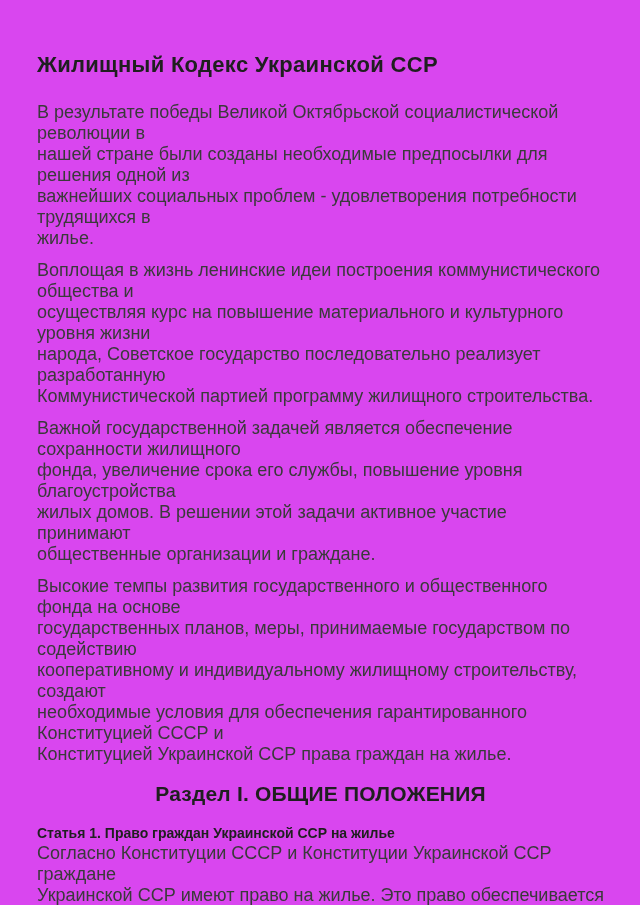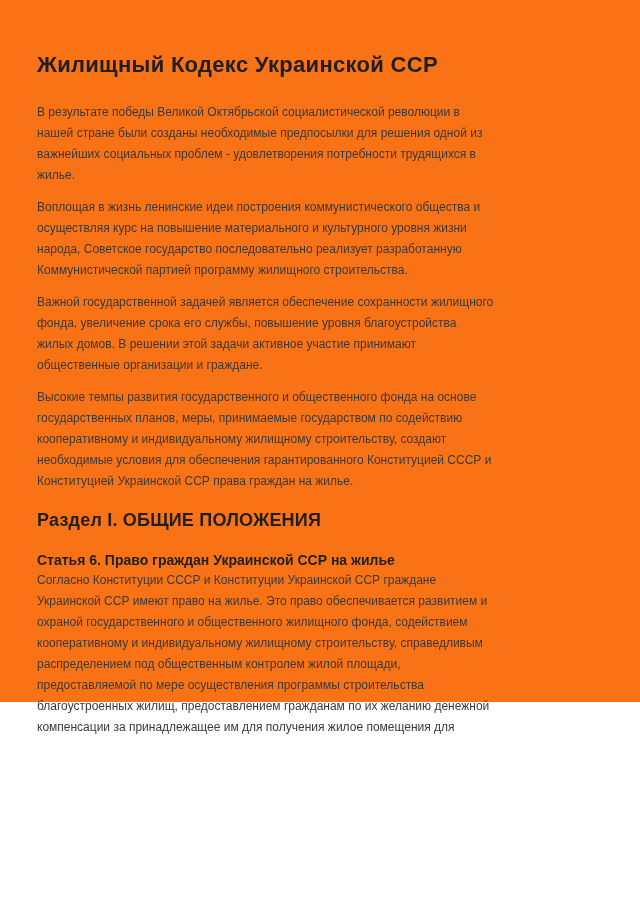--- a/index.html
+++ b/index.html
@@ -9,49 +9,50 @@
   }
   body {
     width: 640px;
     height: 905px;
     overflow: hidden;
     font-family: "Liberation Sans", sans-serif;
   }
   .page {
     box-sizing: border-box;
     width: 640px;
-    height: 702px;
+    height: 905px;
     padding: 52px 36px 0 37px;
-    background: #f97316;
+    background: #d946ef;
   }
   .doc-title {
     font-size: 22px;
     line-height: 25px;
     font-weight: 700;
     letter-spacing: 0.3px;
     color: #1f1f1f;
     margin: 0 0 25px 0;
     white-space: pre-line;
   }
   .para {
-    font-size: 12px;
+    font-size: 18px;
     line-height: 21px;
     font-weight: 400;
     color: #3a3a3a;
     margin: 0 0 11px 0;
     white-space: pre-line;
   }
   .section-heading {
-    font-size: 18px;
+    font-size: 21px;
     line-height: 19px;
     font-weight: 700;
     letter-spacing: 0.2px;
     color: #1f1f1f;
     margin: 19px 0 20px 0;
     white-space: pre-line;
+    text-align: center;
   }
   .article-heading {
     font-size: 14px;
     line-height: 20px;
     font-weight: 700;
     color: #1f1f1f;
     margin: 0;
     white-space: pre-line;
   }
   .article-body {
@@ -83,21 +84,21 @@
   <p class="para">Высокие темпы развития государственного и общественного фонда на основе
 государственных планов, меры, принимаемые государством по содействию
 кооперативному и индивидуальному жилищному строительству, создают
 необходимые условия для обеспечения гарантированного Конституцией СССР и
 Конституцией Украинской ССР права граждан на жилье.</p>
 
 
 
   <h2 class="section-heading">Раздел I. ОБЩИЕ ПОЛОЖЕНИЯ</h2>
 
-  <h3 class="article-heading">Статья 6. Право граждан Украинской ССР на жилье</h3>
+  <h3 class="article-heading">Статья 1. Право граждан Украинской ССР на жилье</h3>
 
   <p class="para article-body">Согласно Конституции СССР и Конституции Украинской ССР граждане
 Украинской ССР имеют право на жилье. Это право обеспечивается развитием и
 охраной государственного и общественного жилищного фонда, содействием
 кооперативному и индивидуальному жилищному строительству, справедливым
 распределением под общественным контролем жилой площади,
 предоставляемой по мере осуществления программы строительства
 благоустроенных жилищ, предоставлением гражданам по их желанию денежной
 компенсации за принадлежащее им для получения жилое помещения для</p>
 

